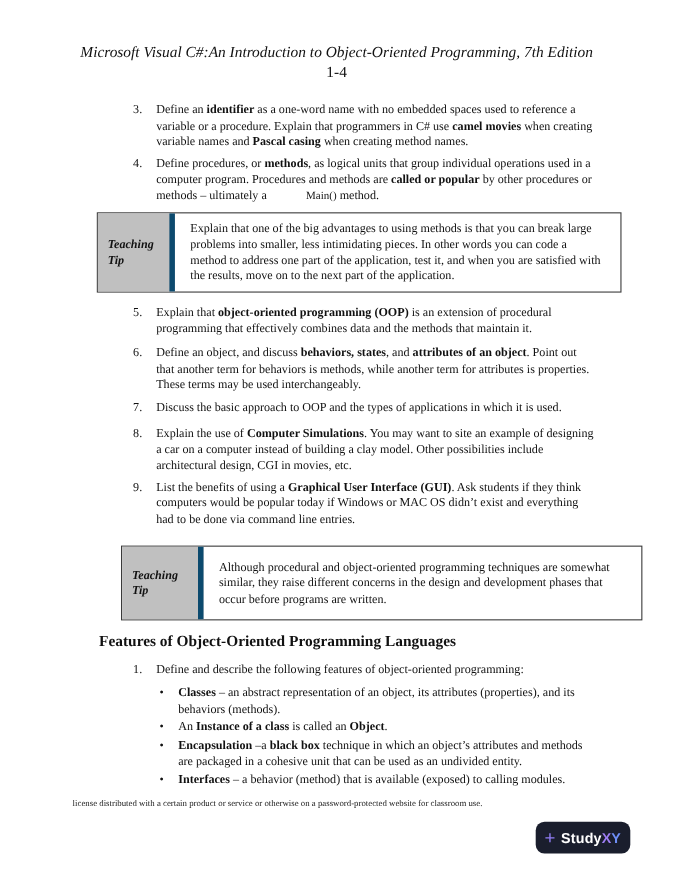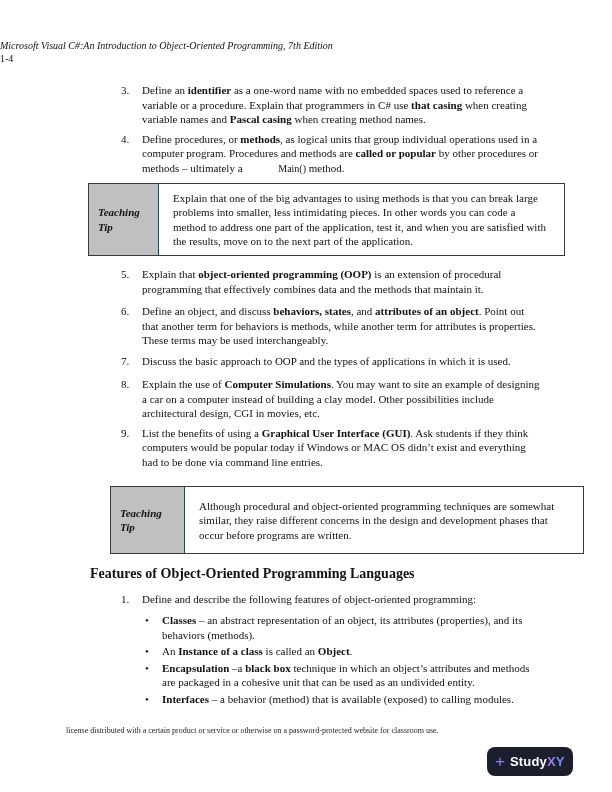--- a/index.html
+++ b/index.html
@@ -11,21 +11,21 @@
     font-size:11px;
     line-height:1.32;
     color:#111;
     overflow:hidden;
     box-sizing:border-box;
   }
   .b{font-weight:bold;}
   .mono{font-family:Liberation Serif, serif;font-size:10px;padding-left:33px;}
 
   
-  .hdr{margin-top:40px;text-align:left;font-size:10px;line-height:1.25;}
+  .hdr{margin-top:40px;text-align:center;font-size:14px;line-height:1.25;}
   .hdr-title{font-style:italic;}
   .hdr-page{font-style:normal;}
 
   
   .li{display:flex;margin-left:121px;width:420px;}
   .li .num{width:21px;flex:none;}
   .li .txt{flex:1;}
   .it3{margin-top:18px}
   .it4{margin-top:5px}
   .it5{margin-top:11px}
@@ -35,21 +35,21 @@
   .it9{margin-top:5px}
   .it1{margin-top:9px}
 
   
   .tipbox{display:flex;border:1px solid #3a3a3a;box-sizing:border-box;}
   .box1{margin-top:8px;margin-left:88px;width:477px;min-height:73px;}
   .box2{margin-top:17px;margin-left:110px;width:474px;min-height:68px;}
   .tipcell{
     flex:none;width:70px;box-sizing:border-box;
     background:var(--tip_cell_bg,#c0c0c0);
-    border-right:1px solid #0c4a6e;
+    border-right:5px solid #0c4a6e;
     font-weight:bold;font-style:italic;
     display:flex;align-items:center;
     padding:0 9px;
   }
   .box2 .tipcell{width:74px;}
   .tipbody{flex:1;display:flex;align-items:center;padding:6px 14px;}
 
   
   .sec-h{margin-top:11px;margin-left:90px;font-size:14px;font-weight:bold;line-height:1.25;}
   .bullets{margin-top:7px;}
@@ -81,21 +81,21 @@
 
 <div class="page">
 
   <div class="hdr">
     <div class="hdr-title">Microsoft Visual C#:An Introduction to Object-Oriented Programming, 7th Edition</div>
     <div class="hdr-page">1-4</div>
   </div>
 
   <div class="li it3">
     <span class="num">3.</span>
-    <span class="txt"><span>Define an </span><span class="b">identifier</span><span> as a one-word name with no embedded spaces used to reference a variable or a procedure. Explain that programmers in C# use </span><span class="b">that casing</span><span> when creating variable names and </span><span class="b">Pascal casing</span><span> when creating method names.</span></span>
+    <span class="txt"><span>Define an </span><span class="b">identifier</span><span> as a one-word name with no embedded spaces used to reference a variable or a procedure. Explain that programmers in C# use </span><span class="b">camel movies</span><span> when creating variable names and </span><span class="b">Pascal casing</span><span> when creating method names.</span></span>
   </div>
 
   <div class="li it4">
     <span class="num">4.</span>
     <span class="txt"><span>Define procedures, or </span><span class="b">methods</span><span>, as logical units that group individual operations used in a computer program. Procedures and methods are </span><span class="b">called or popular</span><span> by other procedures or methods – ultimately a </span><span class="mono">Main()</span><span> method.</span></span>
   </div>
 
   <div class="tipbox box1">
     <div class="tipcell">Teaching Tip</div>
     <div class="tipbody">Explain that one of the big advantages to using methods is that you can break large problems into smaller, less intimidating pieces. In other words you can code a method to address one part of the application, test it, and when you are satisfied with the results, move on to the next part of the application.</div>

